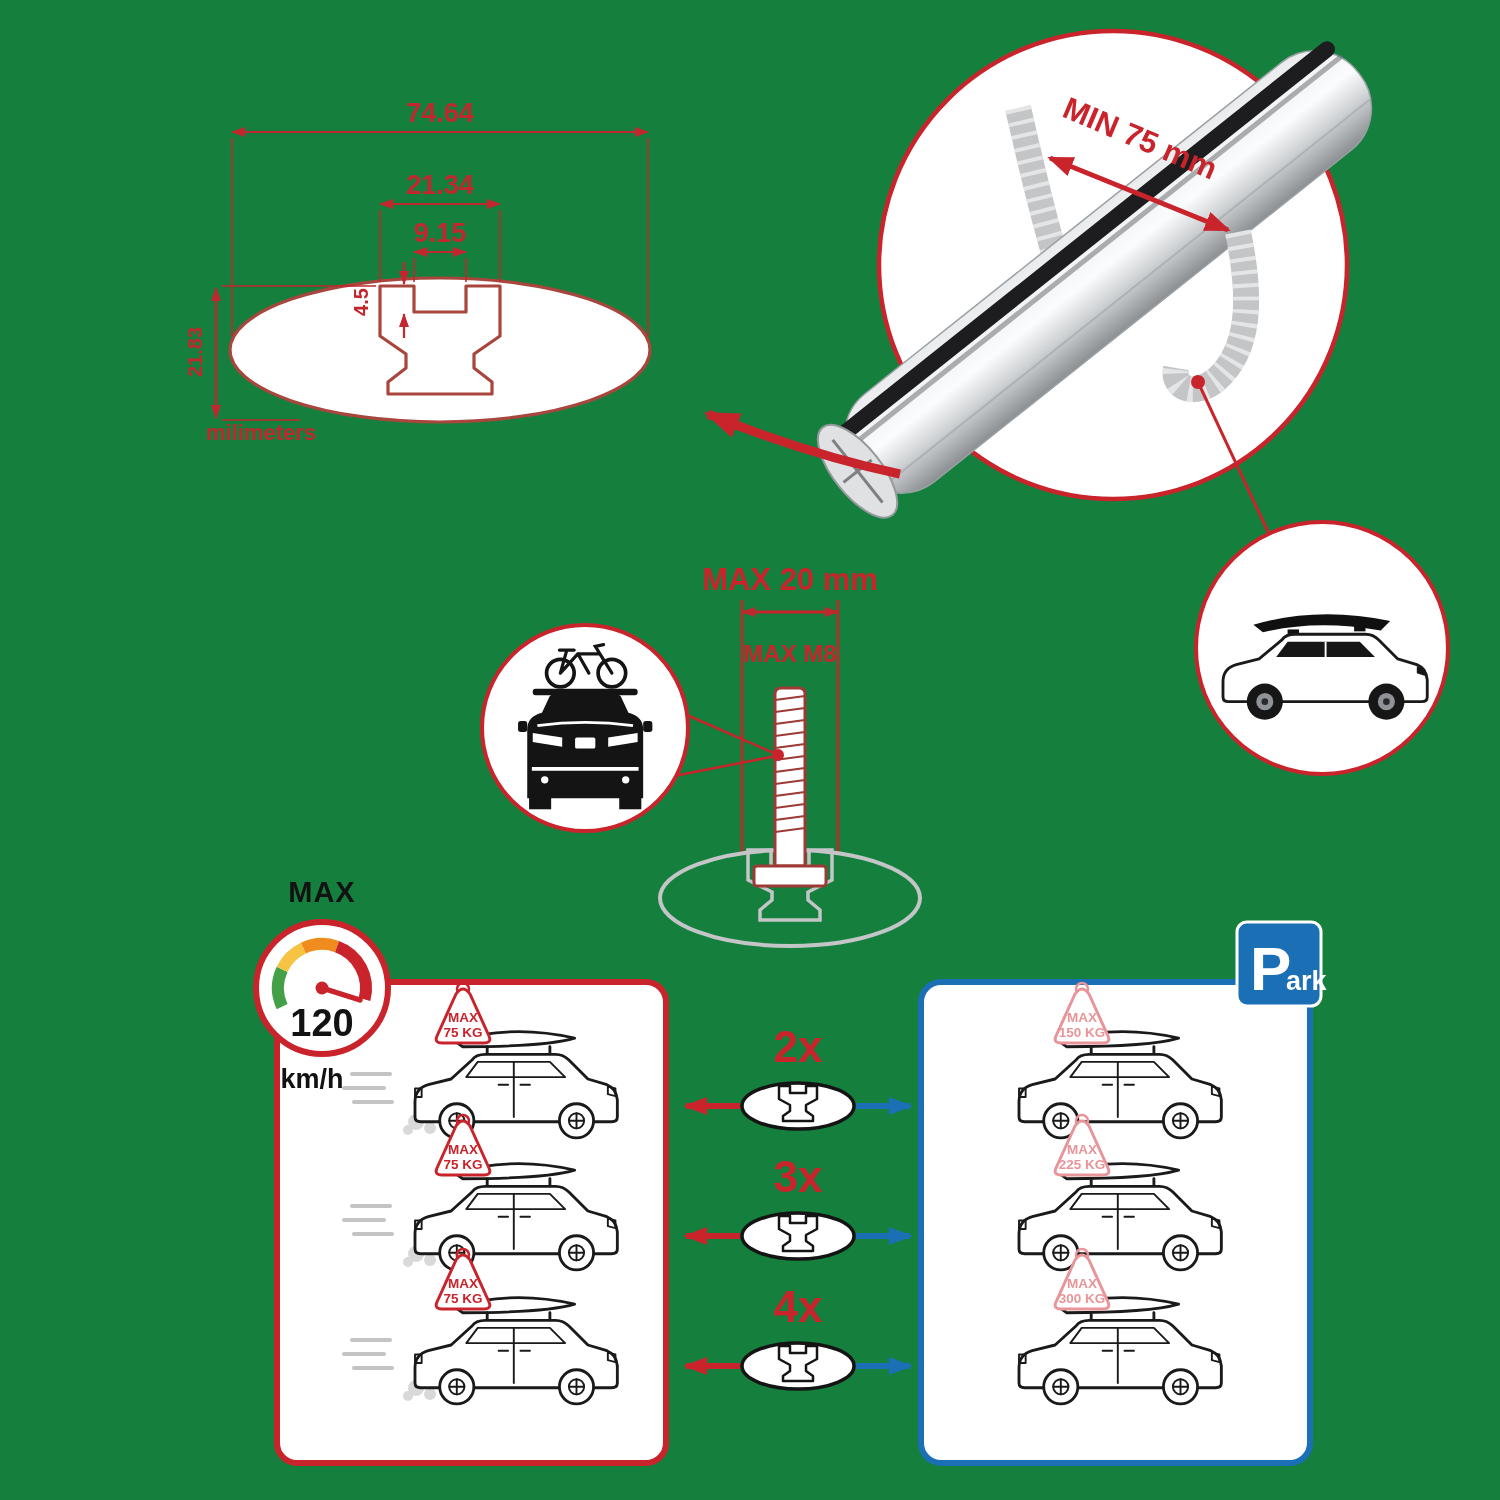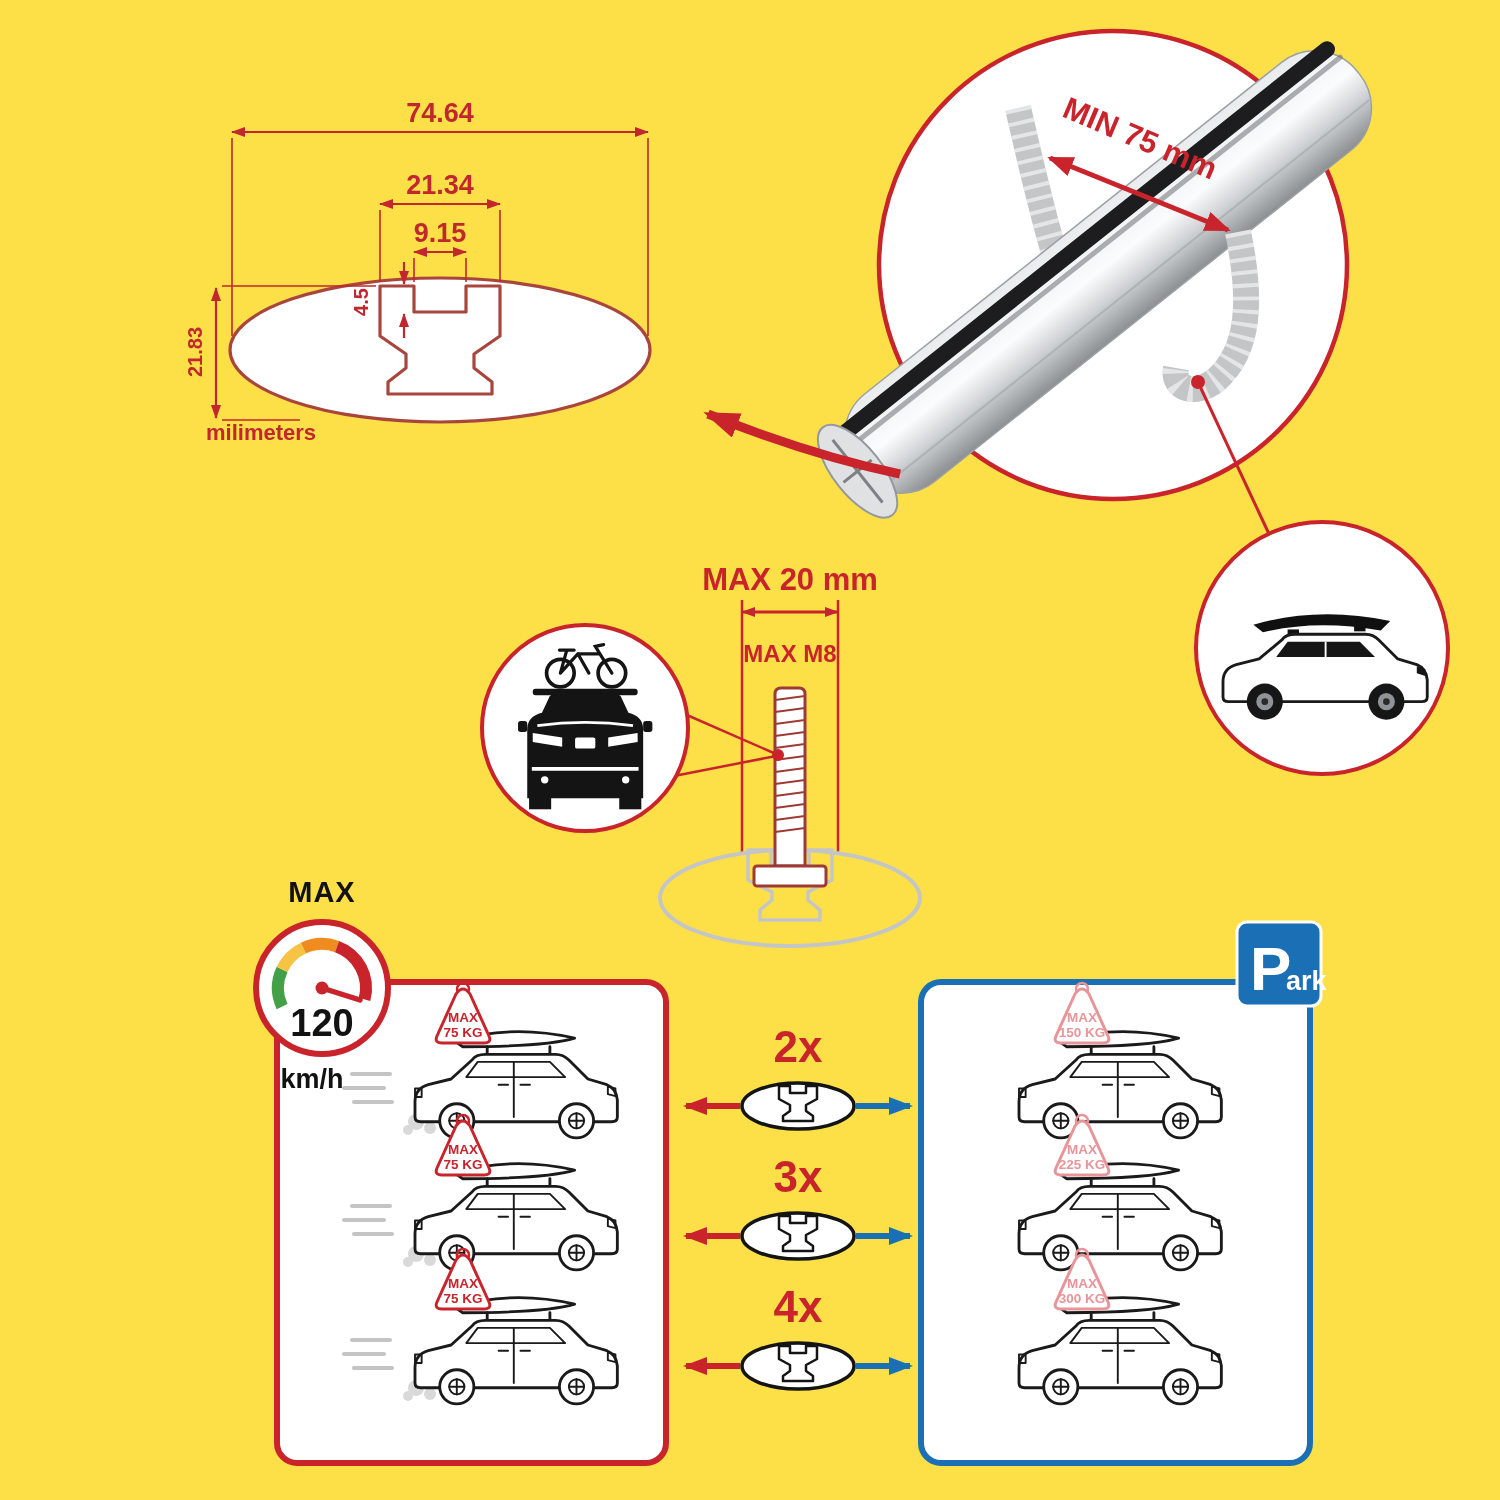--- a/index.html
+++ b/index.html
@@ -1,16 +1,16 @@
 <!DOCTYPE html>
 <html><head>
 <meta charset="utf-8">
 <style>
   html,body{margin:0;padding:0;background:#ffffff}
-  #canvas{position:relative;width:1500px;height:1500px;background:#fde047;overflow:hidden}
+  #canvas{position:relative;width:1500px;height:1500px;background:#15803d;overflow:hidden}
   svg{position:absolute;left:0;top:0}
   text{font-family:"Liberation Sans",sans-serif;font-weight:bold}
   .dim{fill:#C2262E;font-size:27px}
   .dim-s{fill:#C2262E;font-size:20px}
   .units{fill:#C2262E;font-size:22px}
   .red-lg{fill:#C9242C;font-size:31px}
   .red-md{fill:#C9242C;font-size:24px}
   .count{fill:#C9242C;font-size:44px}
   .blk-max{fill:#121212;font-size:29px;letter-spacing:1px}
   .blk-120{fill:#121212;font-size:38px}

